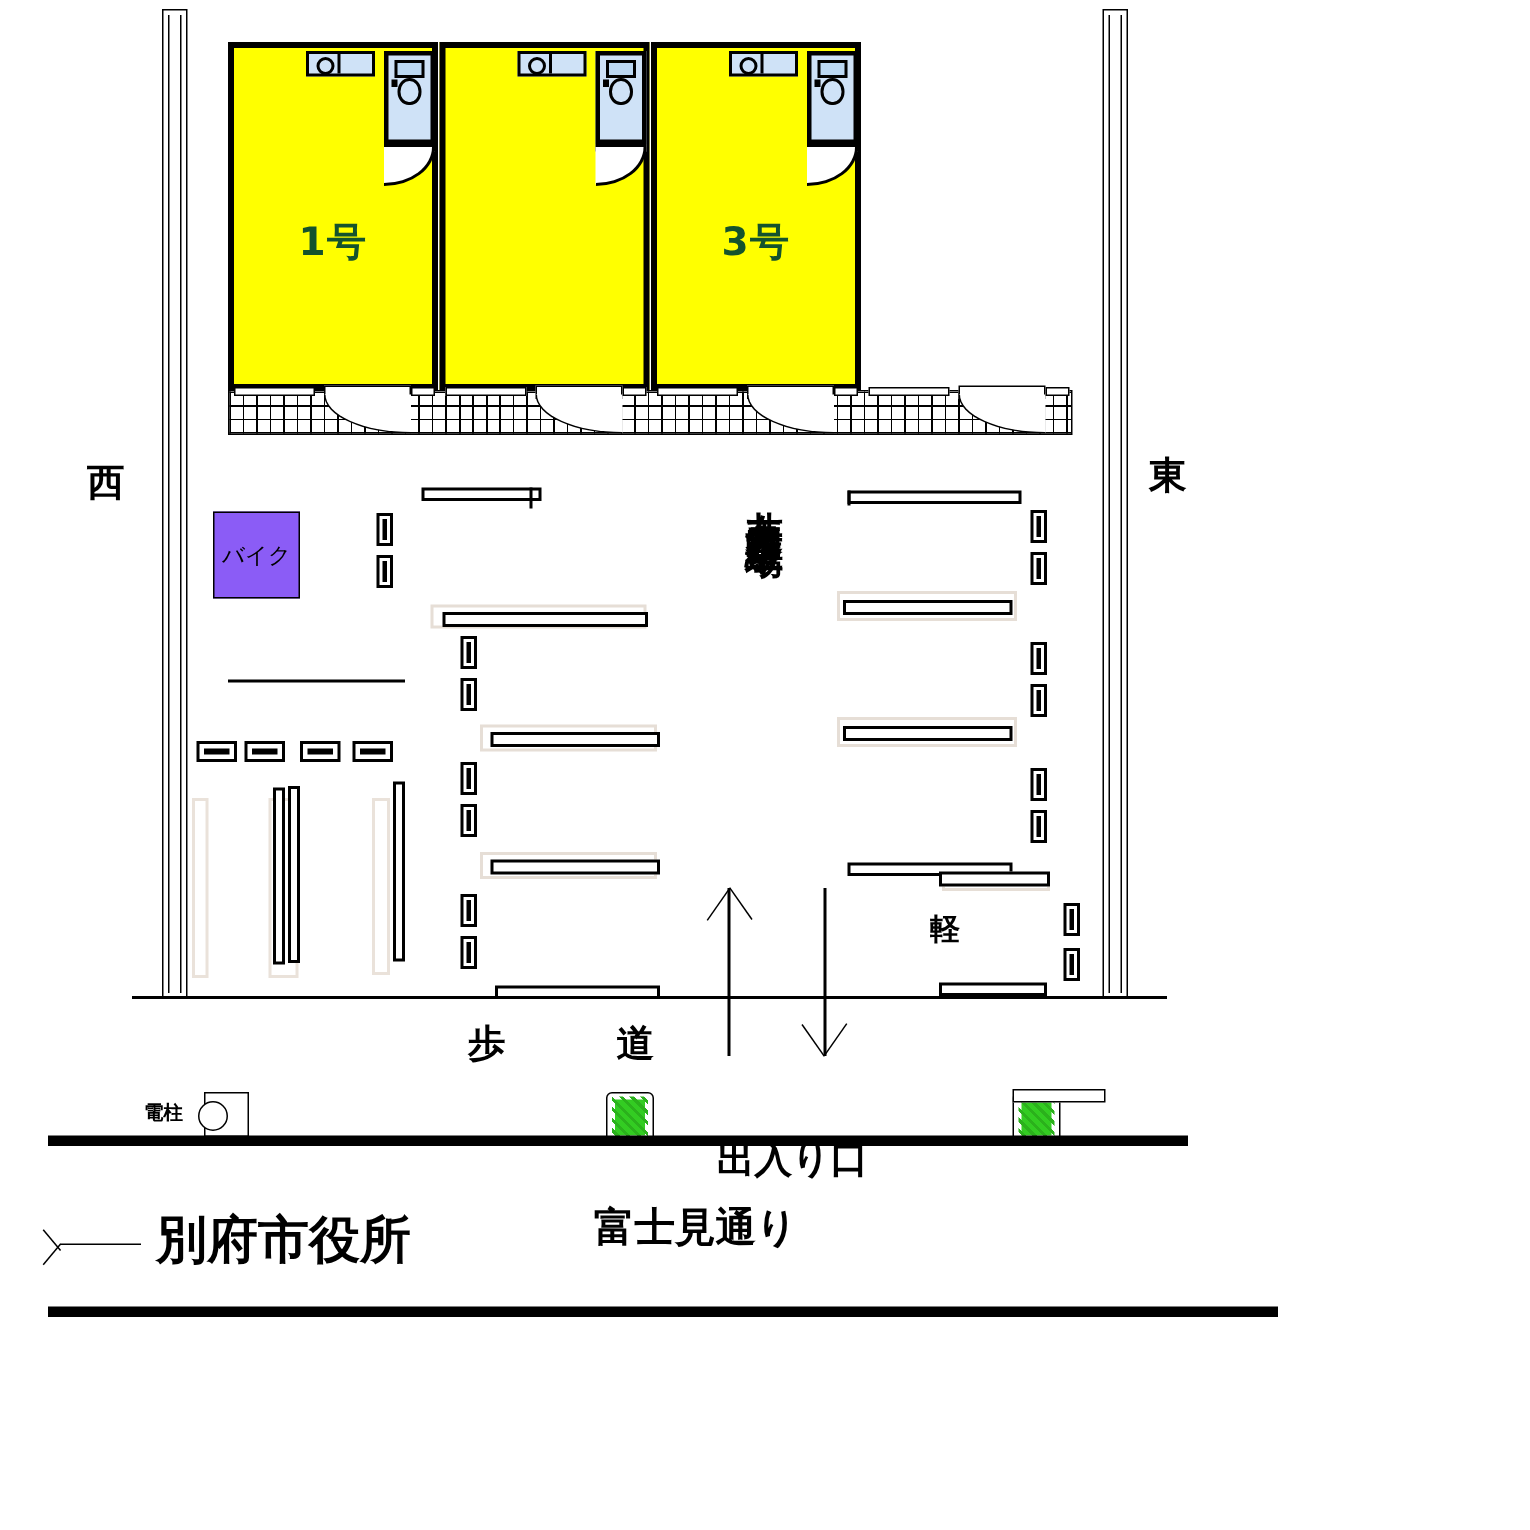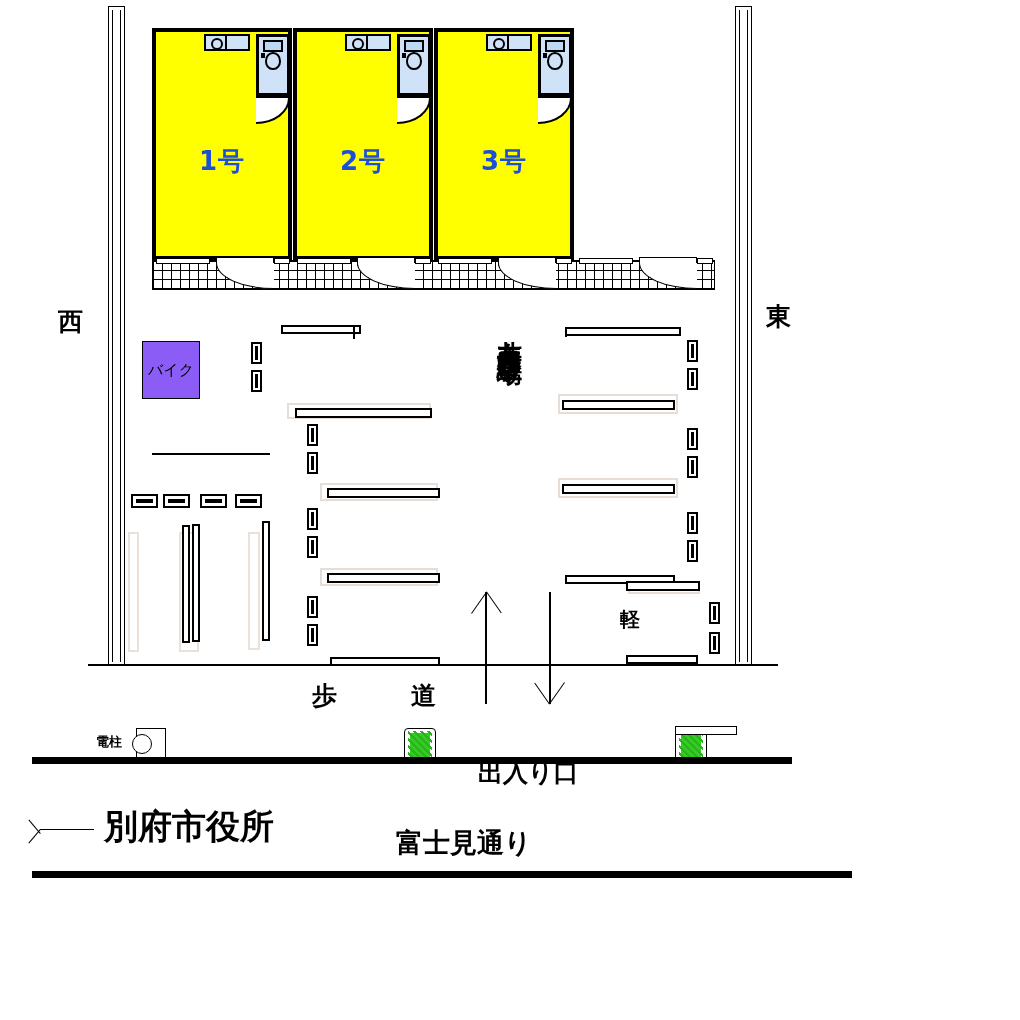--- a/index.html
+++ b/index.html
@@ -17,21 +17,21 @@
     border:4px solid #000;
     box-sizing:border-box;
   }
   .unit-label{
     position:absolute;
     left:0;right:0;
     text-align:center;
     font-size:26px;
     font-weight:700;
     letter-spacing:1px;
-    color:#1d4ed8;
+    color:#14532d;
   }
   
   .sink{
     position:absolute;
     background:#cfe2f7;
     border:2px solid #000;
     box-sizing:border-box;
     display:flex;
   }
   .sink .basin{
@@ -182,21 +182,20 @@
     <div class="wc" style="left:100px;top:2px;width:34px;height:62px;">
       <div class="tank"></div>
         <div class="handle"></div>
         <div class="bowl"></div>
     </div>
     <div class="wc-door" style="left:100px;top:64px;width:34px;height:5px;"></div>
     <div class="swing-r" style="left:100px;top:66px;width:34px;height:26px;"></div>
   </div>
 
   <div class="unit" style="left:293px;top:28px;width:140px;height:232px;">
-    <div class="unit-label" style="top:112px;">2号</div>
     <div class="sink" style="left:48px;top:2px;width:46px;height:17px;">
       <div class="basin"></div>
         <div style="width:50%;height:100%;"></div>
     </div>
     <div class="wc" style="left:100px;top:2px;width:34px;height:62px;">
       <div class="tank"></div>
         <div class="handle"></div>
         <div class="bowl"></div>
     </div>
     <div class="wc-door" style="left:100px;top:64px;width:34px;height:5px;"></div>
@@ -337,21 +336,21 @@
   <div class="planter" style="left:404px;top:728px;width:32px;height:32px;border-radius:4px 4px 0 0;"></div>
   <div class="bush" style="left:410px;top:733px;width:20px;height:24px;"></div>
 
   <div class="planter" style="left:675px;top:728px;width:32px;height:32px;border-radius:4px 4px 0 0;"></div>
   <div class="bush" style="left:681px;top:733px;width:20px;height:24px;"></div>
   <div class="pole-rail" style="left:675px;top:726px;width:62px;height:9px;"></div>
 
   <div class="street-line" style="left:32px;top:757px;width:760px;height:7px;"></div>
   <div class="street-line" style="left:32px;top:871px;width:820px;height:7px;"></div>
 
-  <div class="lbl" style="left:396px;top:800px;font-size:27px;margin-top:25px;">富士見通り</div>
+  <div class="lbl" style="left:396px;top:800px;font-size:27px;">富士見通り</div>
   <div class="lbl" style="left:104px;top:804px;font-size:34px;">別府市役所</div>
 
   <div class="arrow-left" style="left:32px;top:812px;width:62px;height:36px;">
     <div style="position:absolute;left:8px;top:17px;width:54px;height:1px;background:#000;"></div>
     <div style="position:absolute;left:8px;top:4px;width:1px;height:18px;background:#000;transform:rotate(-40deg);transform-origin:bottom left;"></div>
     <div style="position:absolute;left:8px;top:17px;width:1px;height:18px;background:#000;transform:rotate(40deg);transform-origin:top left;"></div>
   </div>
 
 
 </div>

